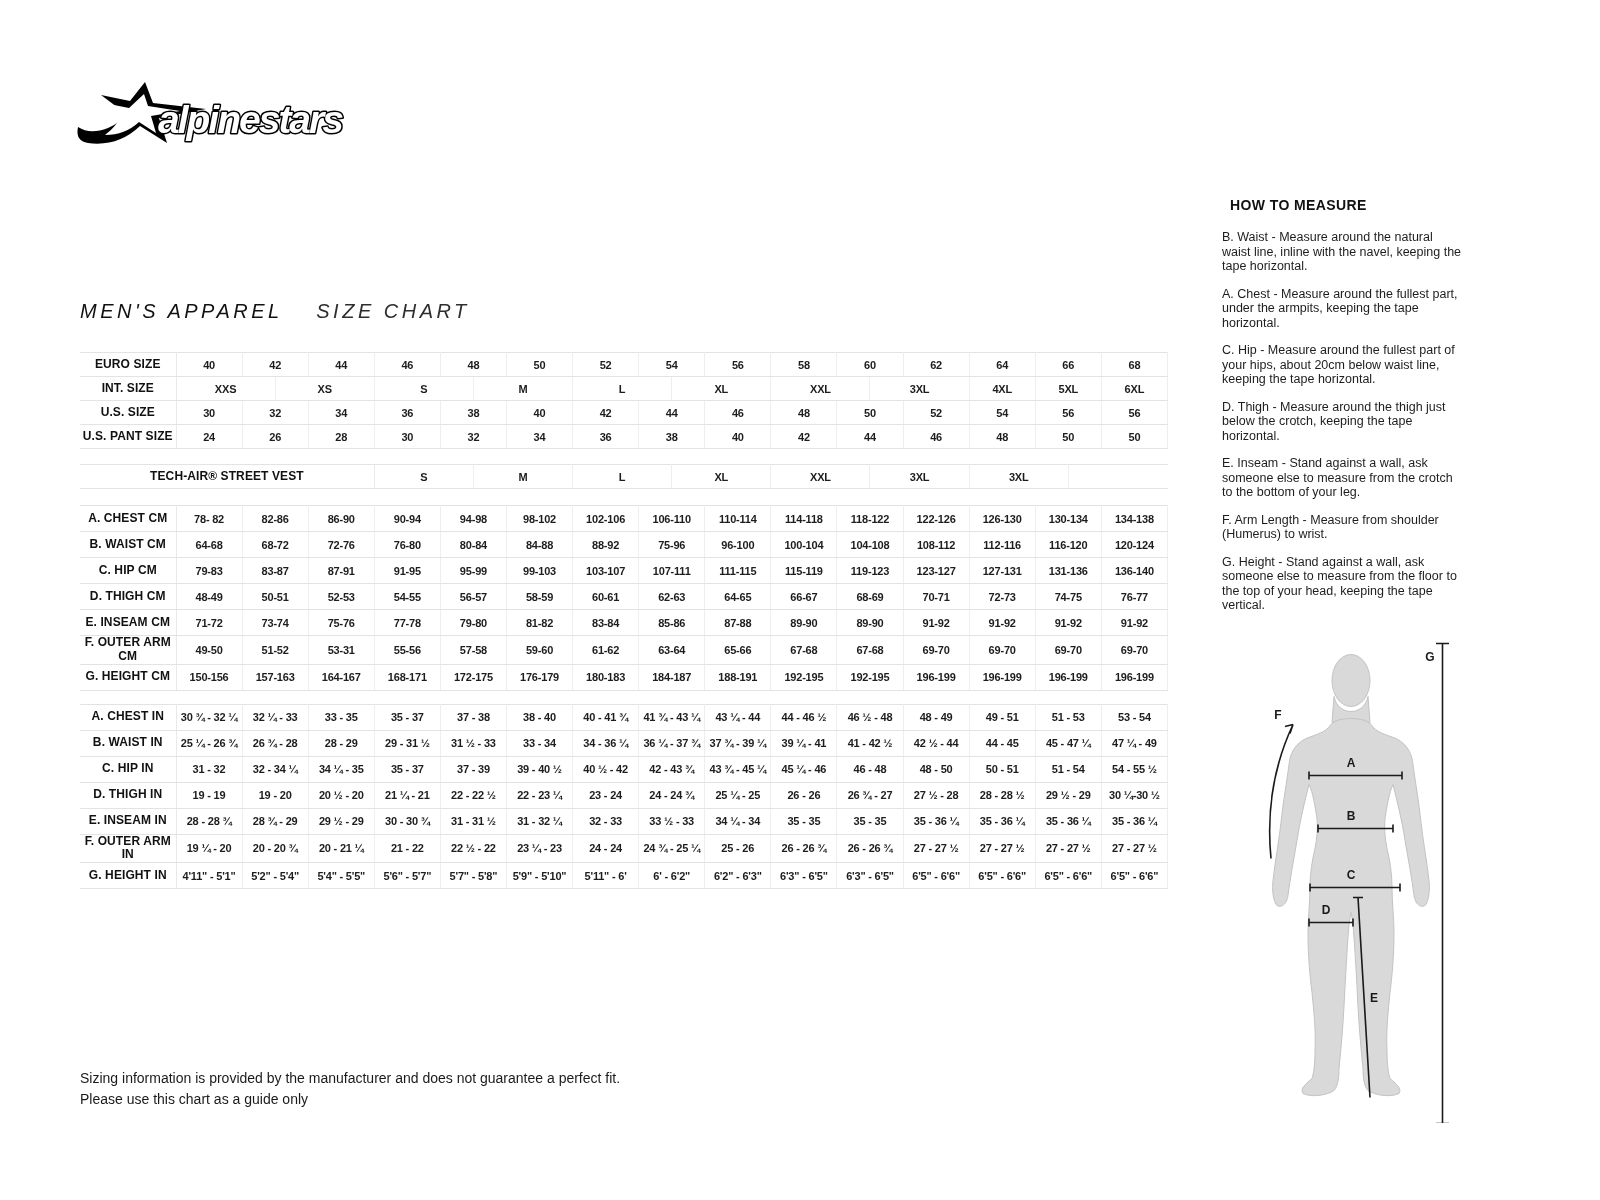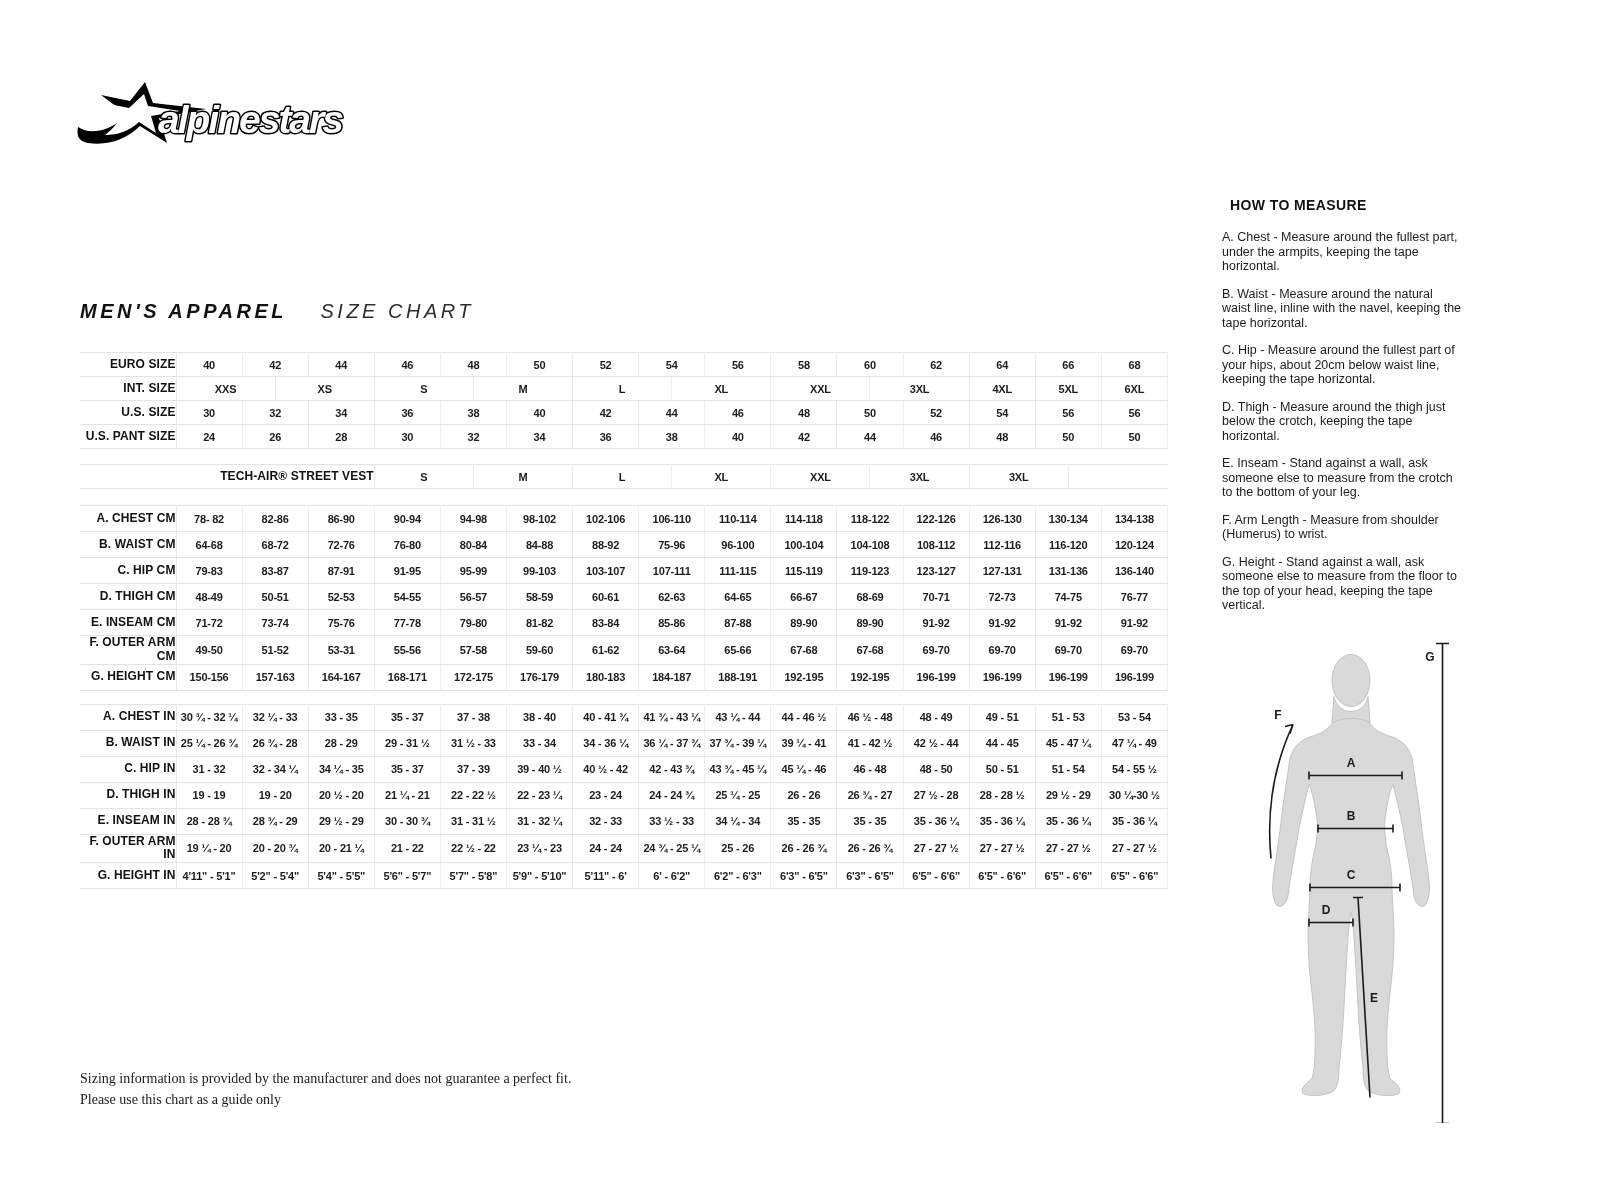--- a/index.html
+++ b/index.html
@@ -5,54 +5,54 @@
   html,body{margin:0;padding:0;}
   body{
     width:1600px;height:1200px;position:relative;overflow:hidden;
     background:#ffffff;color:#1d1d1d;
     font-family:"Liberation Sans",sans-serif;
   }
   
   .logo{position:absolute;left:70px;top:52px;width:300px;height:110px;}
   
   .page-title{position:absolute;left:80px;top:300px;font-size:20px;font-style:italic;white-space:nowrap;}
-  .page-title .strong{font-weight:bold;letter-spacing:3.5px;color:#111;}
+  .page-title .strong{font-weight:normal;letter-spacing:3.5px;color:#111;}
   .page-title .light{font-weight:normal;letter-spacing:3.5px;color:#2e2e2e;margin-left:28px;}
   
   table.size-chart{
     position:absolute;left:80px;top:352px;width:1088px;
     border-collapse:collapse;table-layout:fixed;
   }
   col.c-label{width:96px;}
   td{
     padding:0;height:23px;
     font-size:11px;font-weight:bold;letter-spacing:-0.2px;
     text-align:center;vertical-align:middle;
     border-bottom:1px solid #e3e3e3;border-right:1px solid #eeeeee;
     color:#1d1d1d;white-space:nowrap;overflow:hidden;
   }
   tr.first td{border-top:1px solid #e3e3e3;}
   td.row-label{
-    text-align:right;font-size:12px;letter-spacing:0.1px;line-height:1.15;
+    text-align:center;font-size:12px;letter-spacing:0.1px;line-height:1.15;
     white-space:normal;border-right:1px solid #e9e9e9;color:#111;
   }
   tr.drow td{height:25px;}
   tr.gap td{border:0;height:14px;}
   td.trail{border-right:0;}
   
   .howto{position:absolute;left:1222px;top:197px;width:240px;}
   .howto h3{margin:0 0 17px 0;font-size:14px;letter-spacing:0.4px;color:#111;padding-left:8px;}
   .howto p{margin:0 0 13px 0;font-size:12.5px;line-height:14.5px;color:#1d1d1d;}
   
   .figure{position:absolute;left:1230px;top:618px;width:330px;height:505px;}
   .figure .silhouette{fill:#d9d9d9;stroke:#c3c3c3;stroke-width:1;}
   .figure .mline{stroke:#1a1a1a;stroke-width:1.6;fill:none;}
   .figure text{font-family:"Liberation Sans",sans-serif;font-size:12px;font-weight:bold;fill:#1a1a1a;}
   
-  .footer{position:absolute;left:80px;top:1068px;font-size:14px;line-height:21px;color:#1a1a1a;font-family:Liberation Serif, serif;}
+  .footer{position:absolute;left:80px;top:1068px;font-size:14px;line-height:21px;color:#1a1a1a;}
 </style>
 </head>
 <body>
 
 <svg class="logo" viewBox="0 0 300 110" overflow="visible">
   <g>
     <path fill="#000" d="M75 30 L83 51 L136 57 L89 66 L97 91 L70 74
                          Q48 95 18 91 Q5 89 8 75 Q20 83 38 76 Q52 70 55 61
                          L31 43 L60 49 Z"></path>
     <path fill="#fff" d="M74 42 L78 54 L110 59 L81 64 L86 81 L69 70
@@ -440,22 +440,22 @@
         <td colspan="2" class="val">6'5" - 6'6"</td>
         <td colspan="2" class="val">6'5" - 6'6"</td>
         <td colspan="2" class="val">6'5" - 6'6"</td>
       </tr>
     </tbody>
 </table>
 
 <div class="howto">
   <h3>HOW TO MEASURE</h3>
   <div id="howto-items">
+      <p>B. Waist - Measure around the natural waist line, inline with the navel, keeping the tape horizontal.</p>
       <p>A. Chest - Measure around the fullest part, under the armpits, keeping the tape horizontal.</p>
-      <p>B. Waist - Measure around the natural waist line, inline with the navel, keeping the tape horizontal.</p>
       <p>C. Hip - Measure around the fullest part of your hips, about 20cm below waist line, keeping the tape horizontal.</p>
       <p>D. Thigh - Measure around the thigh just below the crotch, keeping the tape horizontal.</p>
       <p>E. Inseam - Stand against a wall, ask someone else to measure from the crotch to the bottom of your leg.</p>
       <p>F. Arm Length - Measure from shoulder (Humerus) to wrist.</p>
       <p>G. Height - Stand against a wall, ask someone else to measure from the floor to the top of your head, keeping the tape vertical.</p>
     </div>
 </div>
 
 <svg class="figure" viewBox="0 0 330 500">
   <ellipse class="silhouette" cx="121" cy="60" rx="19" ry="26"></ellipse>

